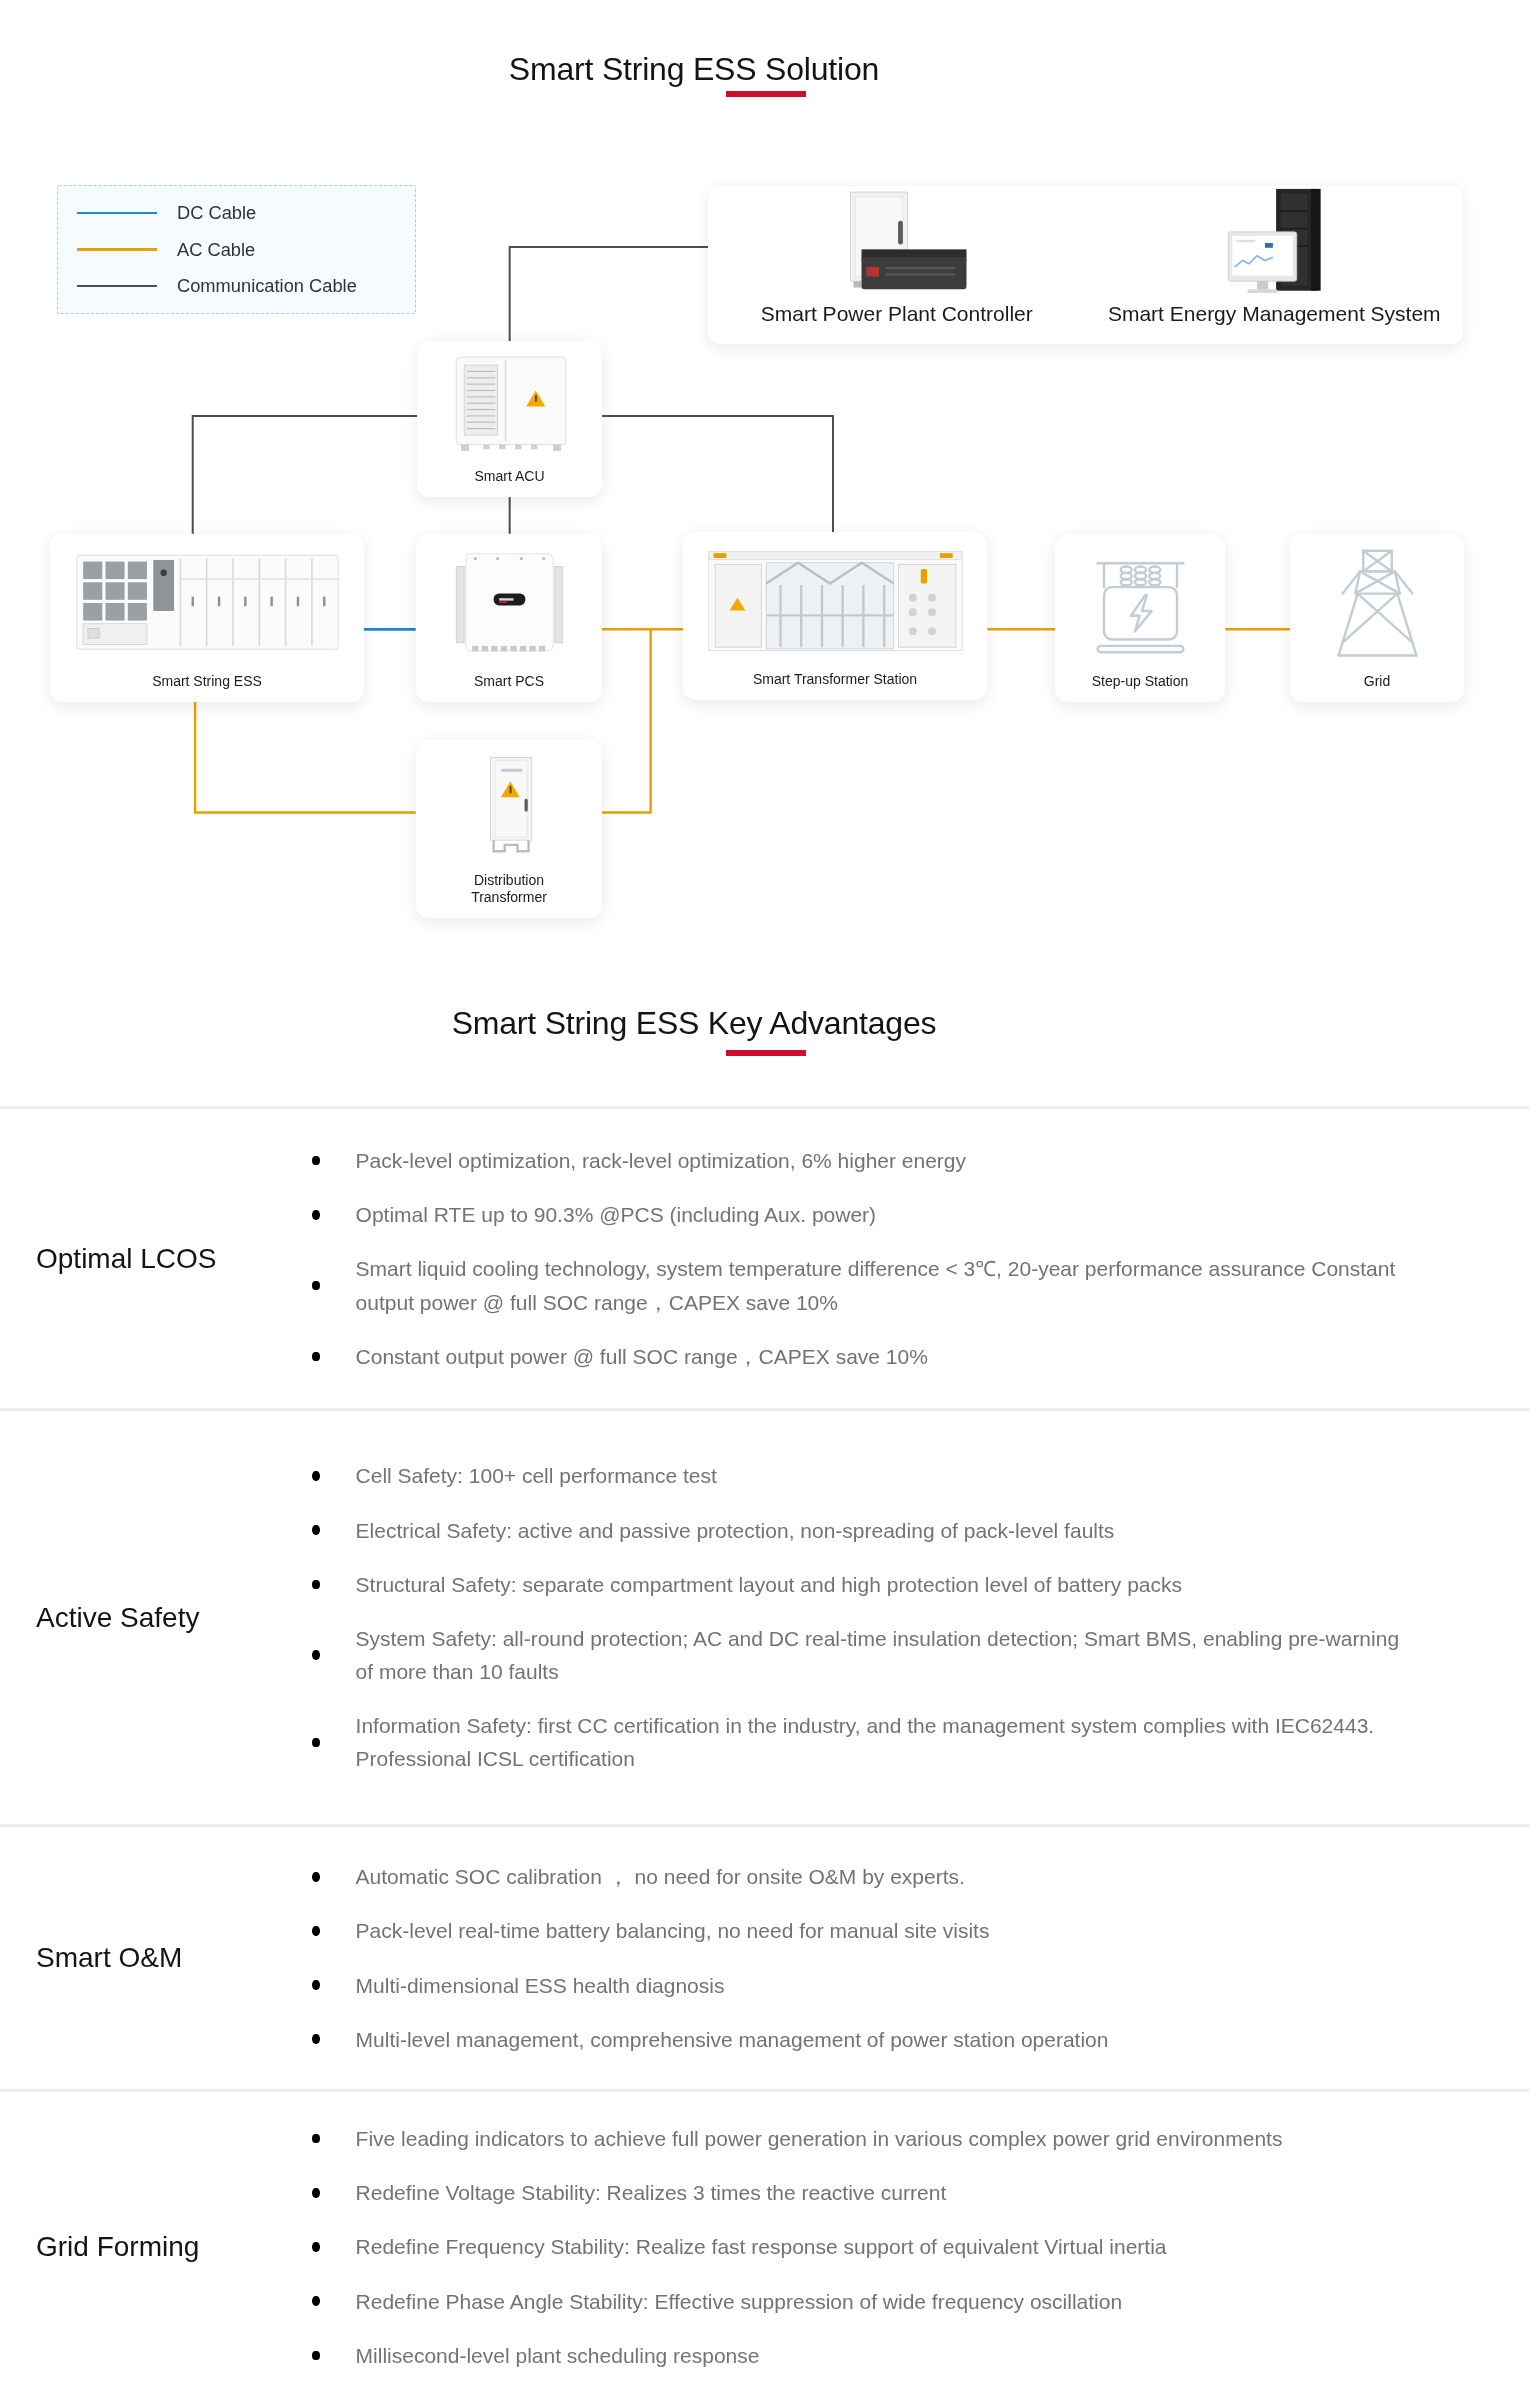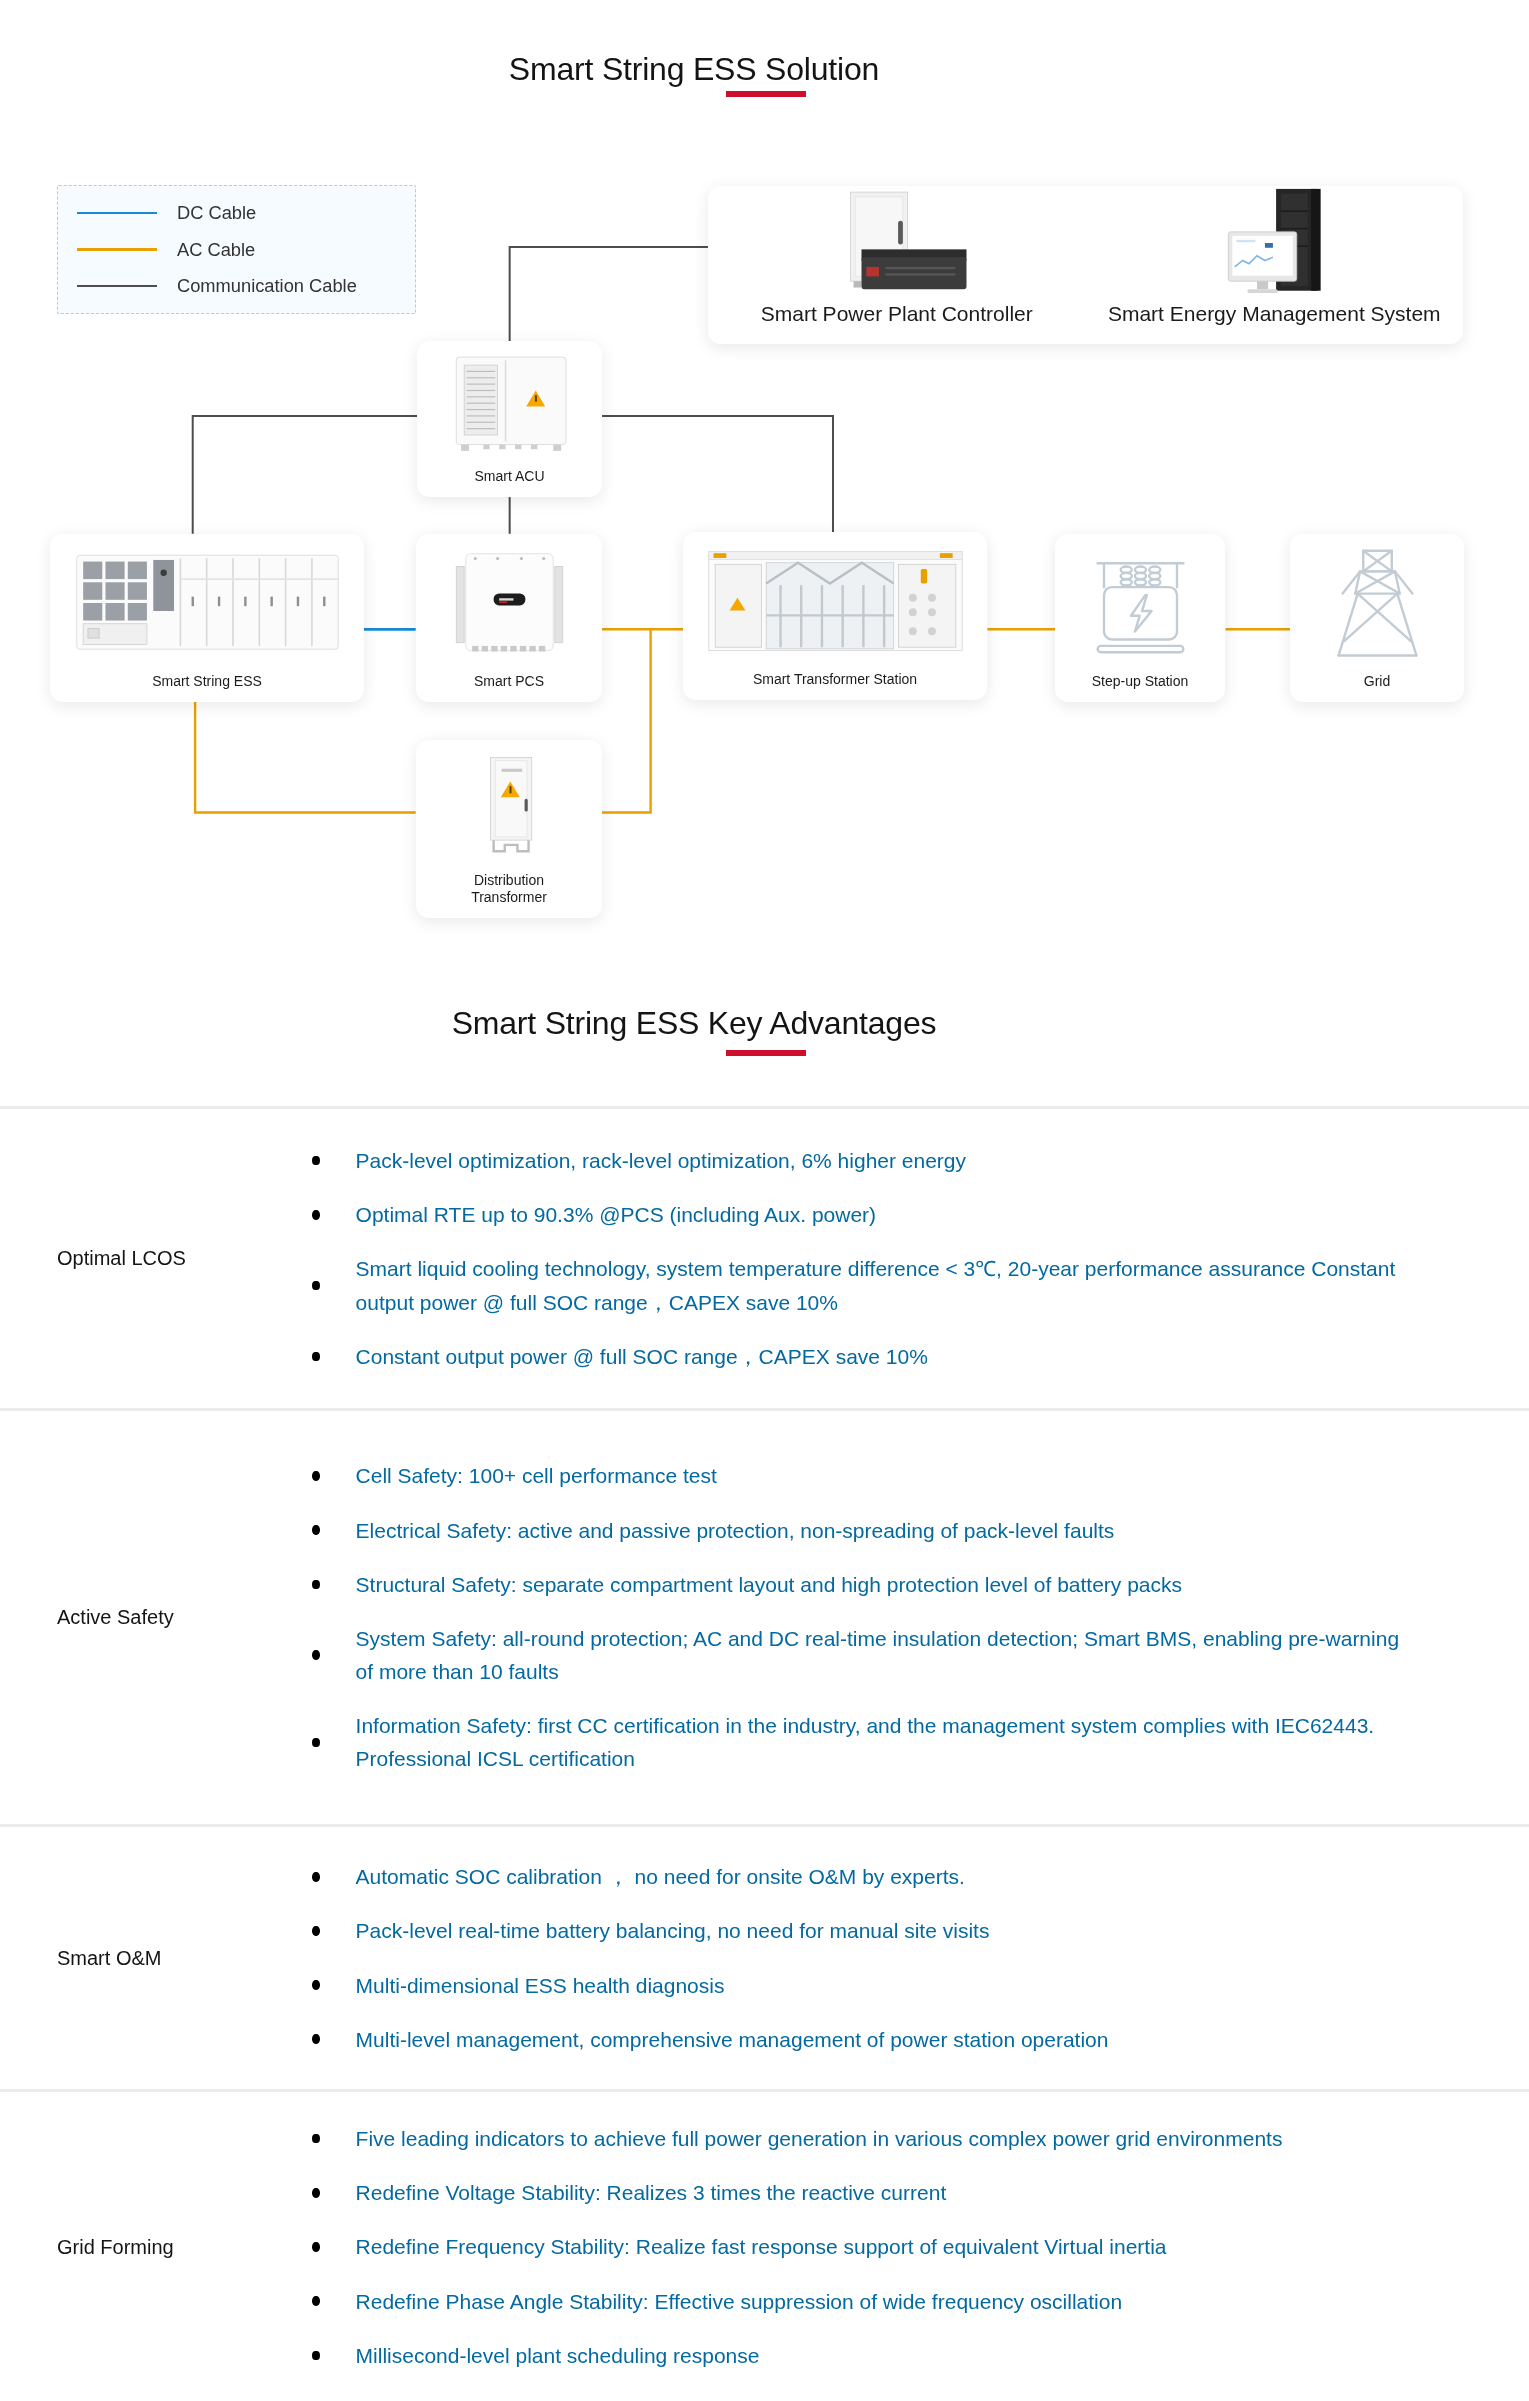--- a/index.html
+++ b/index.html
@@ -42,28 +42,28 @@
   .legend .lswatch{width:80px;height:2.4px;margin-left:19px;flex:none;}
   .legend .lswatch.dc{background:var(--c-dc);}
   .legend .lswatch.ac{background:var(--c-ac);}
   .legend .lswatch.comm{background:var(--c-comm);}
   .legend .ltext{margin-left:20px;font-size:18.3px;color:#333;}
 
   
   .adv{position:absolute;left:0;top:1106px;width:1529px;}
   .adv-row{display:flex;border-top:3.2px solid var(--c-rule);}
   .adv-row .rlabel{width:310px;flex:none;display:flex;align-items:center;
-    padding-left:57px;font-size:20px;color:#141414;}
+    padding-left:36px;font-size:28px;color:#141414;}
   .adv-row .rcontent{flex:1;display:flex;flex-direction:column;justify-content:center;
     gap:21px;padding:24px 32px 24px 0;}
   .intro{font-size:21px;color:#1a1a1a;margin-left:2.4px;line-height:1.5;}
   .bullet{display:flex;align-items:center;}
   .bullet .dot{width:7.2px;height:9.6px;border-radius:50%;background:#000;
     flex:none;margin-left:2.4px;margin-right:36px;}
-  .bullet .btext{font-size:21px;color:#0369a1;line-height:1.58;white-space:pre-line;}
+  .bullet .btext{font-size:21px;color:#737373;line-height:1.58;white-space:pre-line;}
 
   .r1{height:302px;} .r2{height:416px;} .r3{height:265px;} .r4{height:313px;}
 
   
   .outline{stroke:#c2ccd4;fill:none;stroke-width:3;stroke-linejoin:round;stroke-linecap:round;}
 </style>
 </head>
 <body>
 
 <div class="page">

